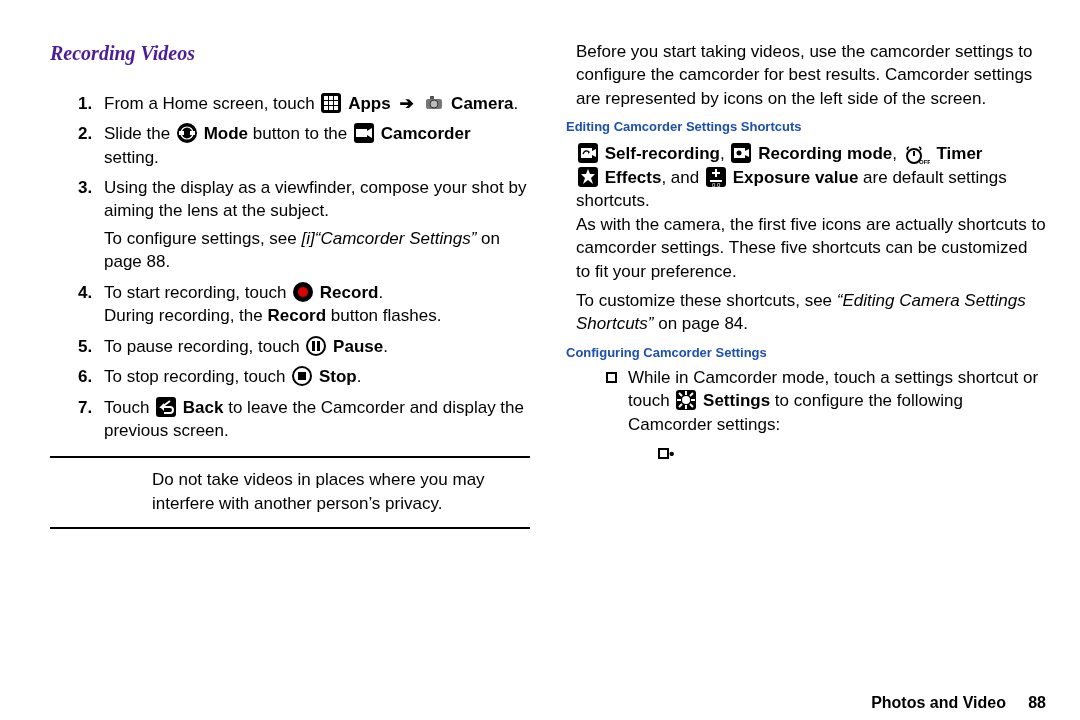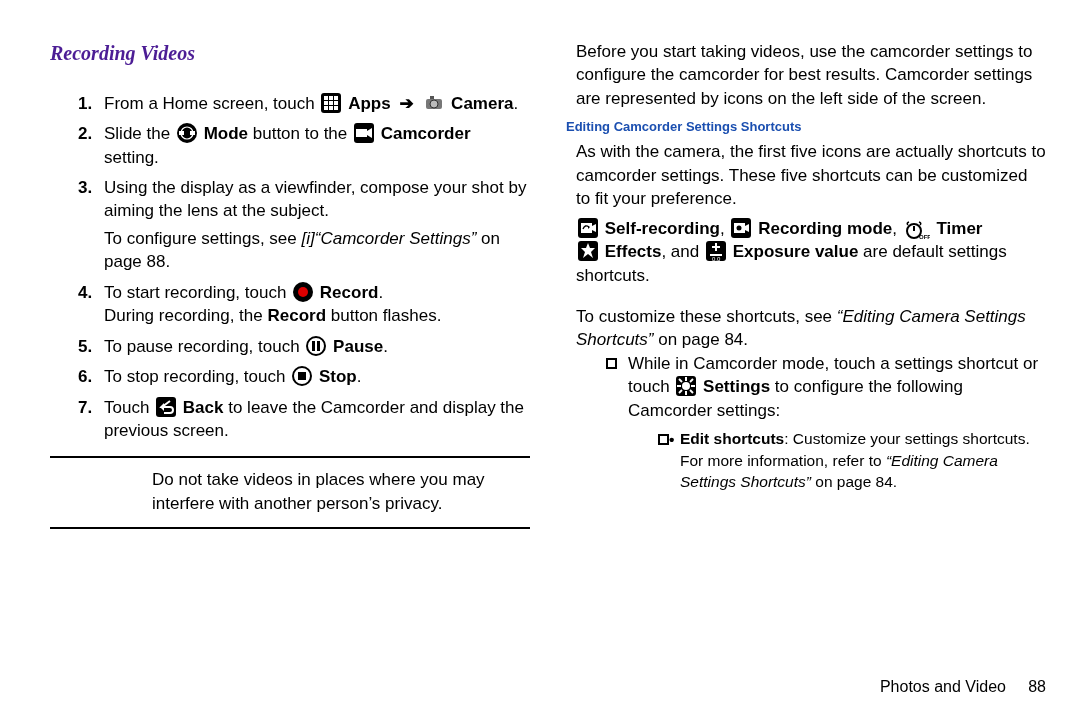--- a/index.html
+++ b/index.html
@@ -12,21 +12,21 @@
   .subheading{font-family:Arial,Helvetica,sans-serif;font-weight:bold;color:#1B4FB0;font-size:13px;margin:8px 0 4px 0;}
   ol{margin:0;padding-left:54px;list-style:none;counter-reset:item;}
   ol>li{position:relative;margin-bottom:7px;padding-left:0;}
   ol>li::before{counter-increment:item;content:counter(item)".";font-weight:bold;position:absolute;left:-26px;}
   .indent2{padding-left:10px;}
   .ital{font-style:italic;}
   .bold{font-weight:bold;}
   .rule{border:none;border-top:2px solid #000;margin:14px 0 10px 0;}
   .important-block{padding-left:0;}
   .imp-line{padding-left:102px;}
-  .footer{position:absolute;bottom:22px;right:34px;font-size:16px;}
+  .footer{position:absolute;bottom:6px;right:34px;font-size:16px;font-weight:bold;}
   .ico{display:inline-block;width:20px;height:20px;background:#000;border-radius:3px;vertical-align:-4px;position:relative;margin:0 2px;}
   .ico svg{position:absolute;top:0;left:0;}
   .ico.square{border-radius:3px;}
   .ico.round{border-radius:50%;}
   .ico.plain{background:none;}
   .arrow{display:inline-block;font-weight:bold;margin:0 4px;}
   .dot-bullet{display:flex;margin-top:2px;padding-left:30px;}
   .dot-bullet .b{width:16px;flex-shrink:0;font-weight:bold;}
   .square-bullet{display:flex;margin-top:0;padding-left:40px;}
   .square-bullet .b{width:22px;flex-shrink:0;}
@@ -131,22 +131,20 @@
     <div class="important-block">
       <div class="imp-line">Do not take videos in places where you may interfere with another person’s privacy.</div>
     </div>
     <hr class="rule" style="margin-top:12px;">
   </div>
 
   <div class="col right">
     <div class="indent2">Before you start taking videos, use the camcorder settings to configure the camcorder for best results. Camcorder settings are represented by icons on the left side of the screen.</div>
 
     <div class="subheading">Editing Camcorder Settings Shortcuts</div>
-    <div class="indent2">As with the camera, the first five icons are actually shortcuts to camcorder settings. These five shortcuts can be customized to fit your preference.</div>
-
     <div class="indent2" style="margin-top:6px;">
       <span class="ico square"><svg width="20" height="20">
             <rect x="3" y="5" width="11" height="10" fill="#fff"></rect>
             <polygon points="14,8 18,6 18,14 14,12" fill="#fff"></polygon>
             <path d="M5 11 Q7 6 11 9" fill="none" stroke="#000" stroke-width="1.4"></path>
             <polygon points="10,8 12,9 10,11" fill="#000"></polygon>
           </svg></span>
       <span class="bold">Self-recording</span><span>, </span>
       <span class="ico square"><svg width="20" height="20">
             <rect x="3" y="5" width="11" height="10" fill="#fff"></rect>
@@ -170,24 +168,27 @@
       <span class="ico square"><svg width="20" height="20">
             <rect x="9" y="2" width="2" height="8" fill="#fff"></rect>
             <rect x="6" y="5" width="8" height="2" fill="#fff"></rect>
             <rect x="4" y="13" width="12" height="2" fill="#fff"></rect>
             <text x="6" y="20" font-size="6" fill="#fff">0.0</text>
           </svg></span>
       <span class="bold">Exposure value</span>
       <span> are default settings shortcuts.</span>
     </div>
 
-    <div class="indent2" style="margin-top:18px;">
+    <div class="indent2">As with the camera, the first five icons are actually shortcuts to camcorder settings. These five shortcuts can be customized to fit your preference.</div>
+
+    <div class="indent2" style="margin-top:6px;">
       <span>To customize these shortcuts, see </span><span class="ital">“Editing Camera Settings Shortcuts”</span><span> on page 84.</span>
     </div>
 
+    <div class="subheading">Configuring Camcorder Settings</div>
 
     <div class="square-bullet">
       <div class="b"></div>
       <div>
         <span>While in Camcorder mode, touch a settings shortcut or touch </span>
         <span class="ico square"><svg width="20" height="20">
               <circle cx="10" cy="10" r="4" fill="#fff"></circle>
               <g stroke="#fff" stroke-width="2">
                 <line x1="10" y1="1" x2="10" y2="5"></line>
                 <line x1="10" y1="15" x2="10" y2="19"></line>
@@ -197,23 +198,20 @@
                 <line x1="14" y1="14" x2="17" y2="17"></line>
                 <line x1="3" y1="17" x2="6" y2="14"></line>
                 <line x1="14" y1="6" x2="17" y2="3"></line>
               </g>
             </svg></span>
         <span class="bold">Settings</span>
         <span> to configure the following Camcorder settings:</span>
 
         <div class="dot-bullet" style="margin-top:6px;font-size:15.5px;">
           <div class="b">•</div>
-          <div>
-            <span class="bold">Edit shortcuts</span><span>: Customize your settings shortcuts. For more information, refer to </span><span class="ital">“Editing Camera Settings Shortcuts” </span><span>on page 84.</span>
-          </div>
         </div>
       </div>
     </div>
   </div>
 </div>
 
 <div class="footer">
   <span>Photos and Video</span>&nbsp;&nbsp;&nbsp;&nbsp;
   <span>88</span>
 </div>

